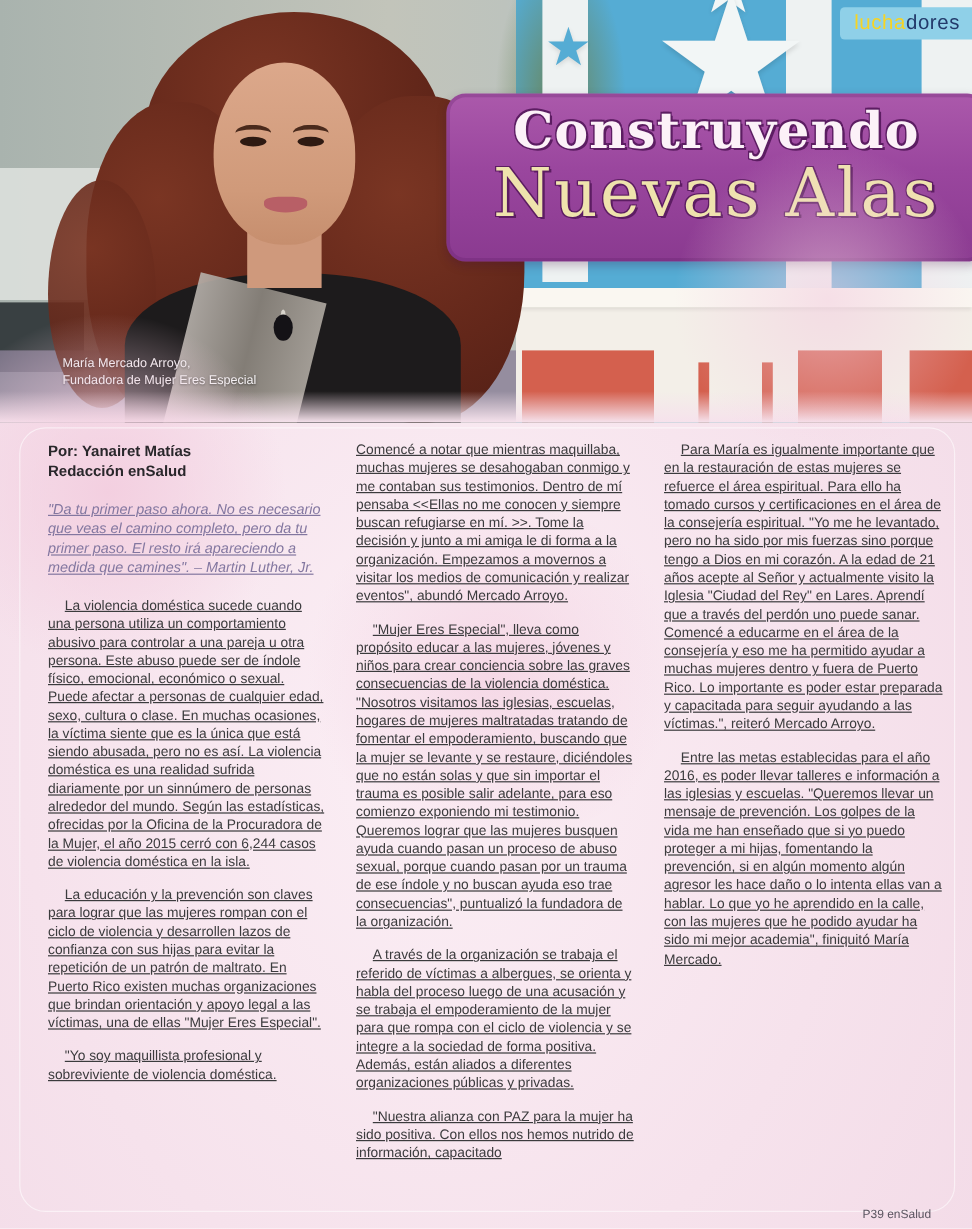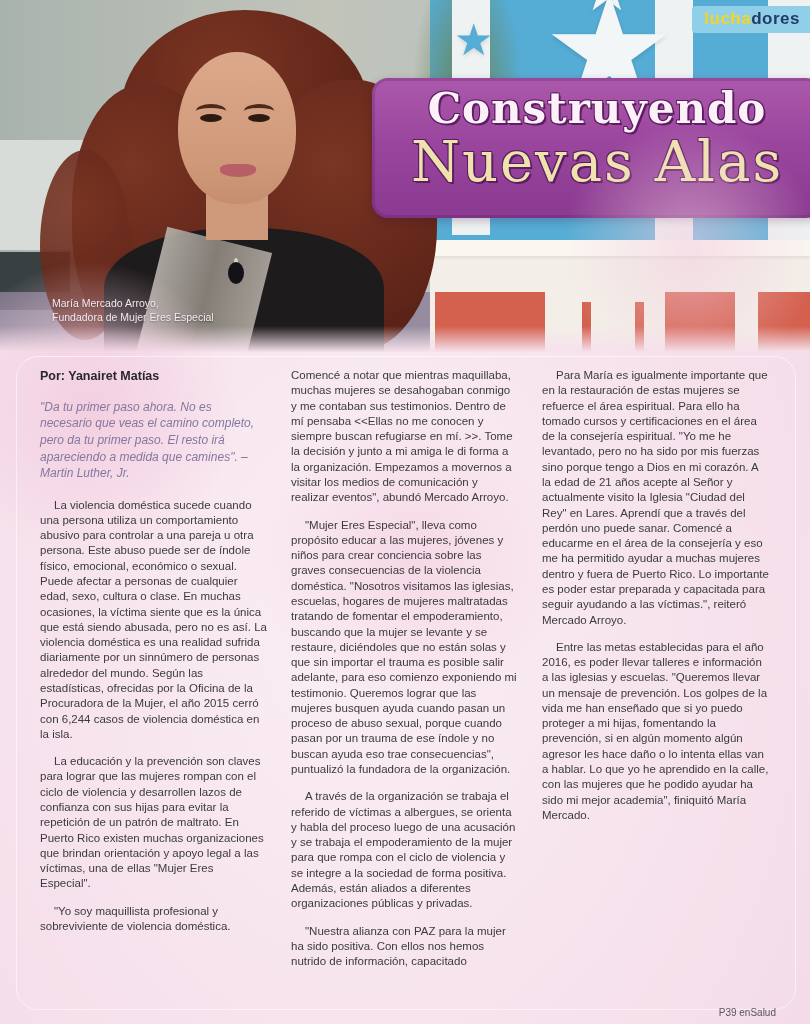--- a/index.html
+++ b/index.html
@@ -53,45 +53,45 @@
   .neck{position:absolute;left:206px;top:192px;width:62px;height:48px;background:#cf997c;}
   .torso{position:absolute;left:104px;top:228px;width:280px;height:130px;border-radius:46% 46% 0 0;background:#1d1b1c;}
   .scarf{position:absolute;left:150px;top:238px;width:108px;height:130px;transform:rotate(14deg);
          background:linear-gradient(90deg,#b8b2ac 0%,#8e8880 50%,#b0aaa2 100%);opacity:.9;}
   .pendant{position:absolute;left:228px;top:262px;width:16px;height:22px;background:#141216;border-radius:50%;box-shadow:0 -10px 0 -6px #d8d4cc;}
 
   .caption{position:absolute;left:52px;top:296px;color:#f4f1f3;font-size:10.5px;line-height:1.35;
            text-shadow:0 1px 2px rgba(0,0,0,.55);}
 
   .brand{position:absolute;right:0;top:6px;background:#8fd0e8;border-radius:4px 0 0 4px;
-         padding:3px 10px 4px 12px;font-size:17px;font-weight:bold;letter-spacing:.5px;}
+         padding:3px 10px 4px 12px;font-size:17px;font-weight:normal;letter-spacing:.5px;}
   .brand .y{color:#f7d423;} .brand .n{color:#233a6b;}
 
   .banner{position:absolute;left:372px;top:78px;width:450px;height:140px;border-radius:16px;
           background:linear-gradient(180deg,#ab59ab 0%,#9a469e 45%,#8a3a90 100%);
           box-shadow:inset 0 0 0 3px rgba(92,29,98,.25), 0 3px 8px rgba(60,10,60,.25);
           text-align:center;}
   .t1{margin-top:6px;font-family:"DejaVu Serif", serif;font-weight:bold;font-size:42px;color:#fcf1f8;
       letter-spacing:1px;text-shadow:2px 2px 0 #5c1d62,-1px -1px 0 #5c1d62,1px -1px 0 #5c1d62,-1px 1px 0 #5c1d62;}
   .t2{margin-top:-4px;font-family:"DejaVu Serif", serif;font-size:56px;color:#efe3ad;letter-spacing:2px;
       text-shadow:2px 2px 0 #5c1d62,-1px -1px 0 #5c1d62,1px -1px 0 #5c1d62,-1px 1px 0 #5c1d62;}
   .hero-fade{position:absolute;left:0;bottom:0;width:810px;height:26px;
              background:linear-gradient(180deg,rgba(246,226,236,0) 0%,#f6e2ec 100%);}
 
   
-  .article{position:absolute;left:0;top:352px;width:810px;height:650px;padding:16px 41px 0 40px;box-sizing:border-box;
+  .article{position:absolute;left:0;top:352px;width:810px;height:650px;padding:16px 24px 0 40px;box-sizing:border-box;
            display:flex;gap:24px;}
   .article::before{content:"";position:absolute;left:16px;top:4px;right:14px;bottom:-8px;
            border:1px solid rgba(255,255,255,.55);border-radius:22px;pointer-events:none;}
   .petal{position:absolute;border-radius:50%;background:radial-gradient(circle,#f3cfe0 0%,rgba(243,207,224,0) 70%);}
   .pt1{left:-60px;top:260px;width:300px;height:300px;}
   .pt2{left:240px;top:420px;width:340px;height:280px;opacity:.7;}
   .pt3{left:560px;top:120px;width:260px;height:260px;opacity:.6;}
   .col{flex:1;position:relative;font-size:11.5px;line-height:1.33;color:#3b3b3d;}
-  .col p{margin:0 0 12px 0;}
+  .col p{margin:0 0 12px 0;text-decoration:underline;}
   .col p.indent{text-indent:14px;}
   .byline{font-weight:bold;font-size:12.5px;color:#29272b;margin-bottom:14px;line-height:1.35;}
   .quote{font-style:italic;color:#8377a0;font-size:12px;line-height:1.38;margin-bottom:16px !important;}
   .footer{position:absolute;right:34px;bottom:6px;font-size:10px;color:#5a5560;}
 </style>
 </head>
 <body>
 
 <div class="page">
 
@@ -153,20 +153,21 @@
   </div>
 
   <div class="petal pt1"></div>
   <div class="petal pt2"></div>
   <div class="petal pt3"></div>
 
   <div class="article">
     <div class="col">
       <div class="byline">
         <div>Por: Yanairet Matías</div>
+        <div>Redacción enSalud</div>
       </div>
       <p class="quote">"Da tu primer paso ahora. No es necesario que veas el camino completo, pero da tu primer paso. El resto irá apareciendo a medida que camines". – Martin Luther, Jr.</p>
       <p class="indent">La violencia doméstica sucede cuando una persona utiliza un comportamiento abusivo para controlar a una pareja u otra persona. Este abuso puede ser de índole físico, emocional, económico o sexual. Puede afectar a personas de cualquier edad, sexo, cultura o clase. En muchas ocasiones, la víctima siente que es la única que está siendo abusada, pero no es así. La violencia doméstica es una realidad sufrida diariamente por un sinnúmero de personas alrededor del mundo. Según las estadísticas, ofrecidas por la Oficina de la Procuradora de la Mujer, el año 2015 cerró con 6,244 casos de violencia doméstica en la isla.</p>
       <p class="indent">La educación y la prevención son claves para lograr que las mujeres rompan con el ciclo de violencia y desarrollen lazos de confianza con sus hijas para evitar la repetición de un patrón de maltrato. En Puerto Rico existen muchas organizaciones que brindan orientación y apoyo legal a las víctimas, una de ellas "Mujer Eres Especial".</p>
       <p class="indent">"Yo soy maquillista profesional y sobreviviente de violencia doméstica.</p>
     </div>
     <div class="col">
       <p>Comencé a notar que mientras maquillaba, muchas mujeres se desahogaban conmigo y me contaban sus testimonios. Dentro de mí pensaba &lt;&lt;Ellas no me conocen y siempre buscan refugiarse en mí. &gt;&gt;. Tome la decisión y junto a mi amiga le di forma a la organización. Empezamos a movernos a visitar los medios de comunicación y realizar eventos", abundó Mercado Arroyo.</p>
       <p class="indent">"Mujer Eres Especial", lleva como propósito educar a las mujeres, jóvenes y niños para crear conciencia sobre las graves consecuencias de la violencia doméstica. "Nosotros visitamos las iglesias, escuelas, hogares de mujeres maltratadas tratando de fomentar el empoderamiento, buscando que la mujer se levante y se restaure, diciéndoles que no están solas y que sin importar el trauma es posible salir adelante, para eso comienzo exponiendo mi testimonio. Queremos lograr que las mujeres busquen ayuda cuando pasan un proceso de abuso sexual, porque cuando pasan por un trauma de ese índole y no buscan ayuda eso trae consecuencias", puntualizó la fundadora de la organización.</p>
       <p class="indent">A través de la organización se trabaja el referido de víctimas a albergues, se orienta y habla del proceso luego de una acusación y se trabaja el empoderamiento de la mujer para que rompa con el ciclo de violencia y se integre a la sociedad de forma positiva. Además, están aliados a diferentes organizaciones públicas y privadas.</p>

